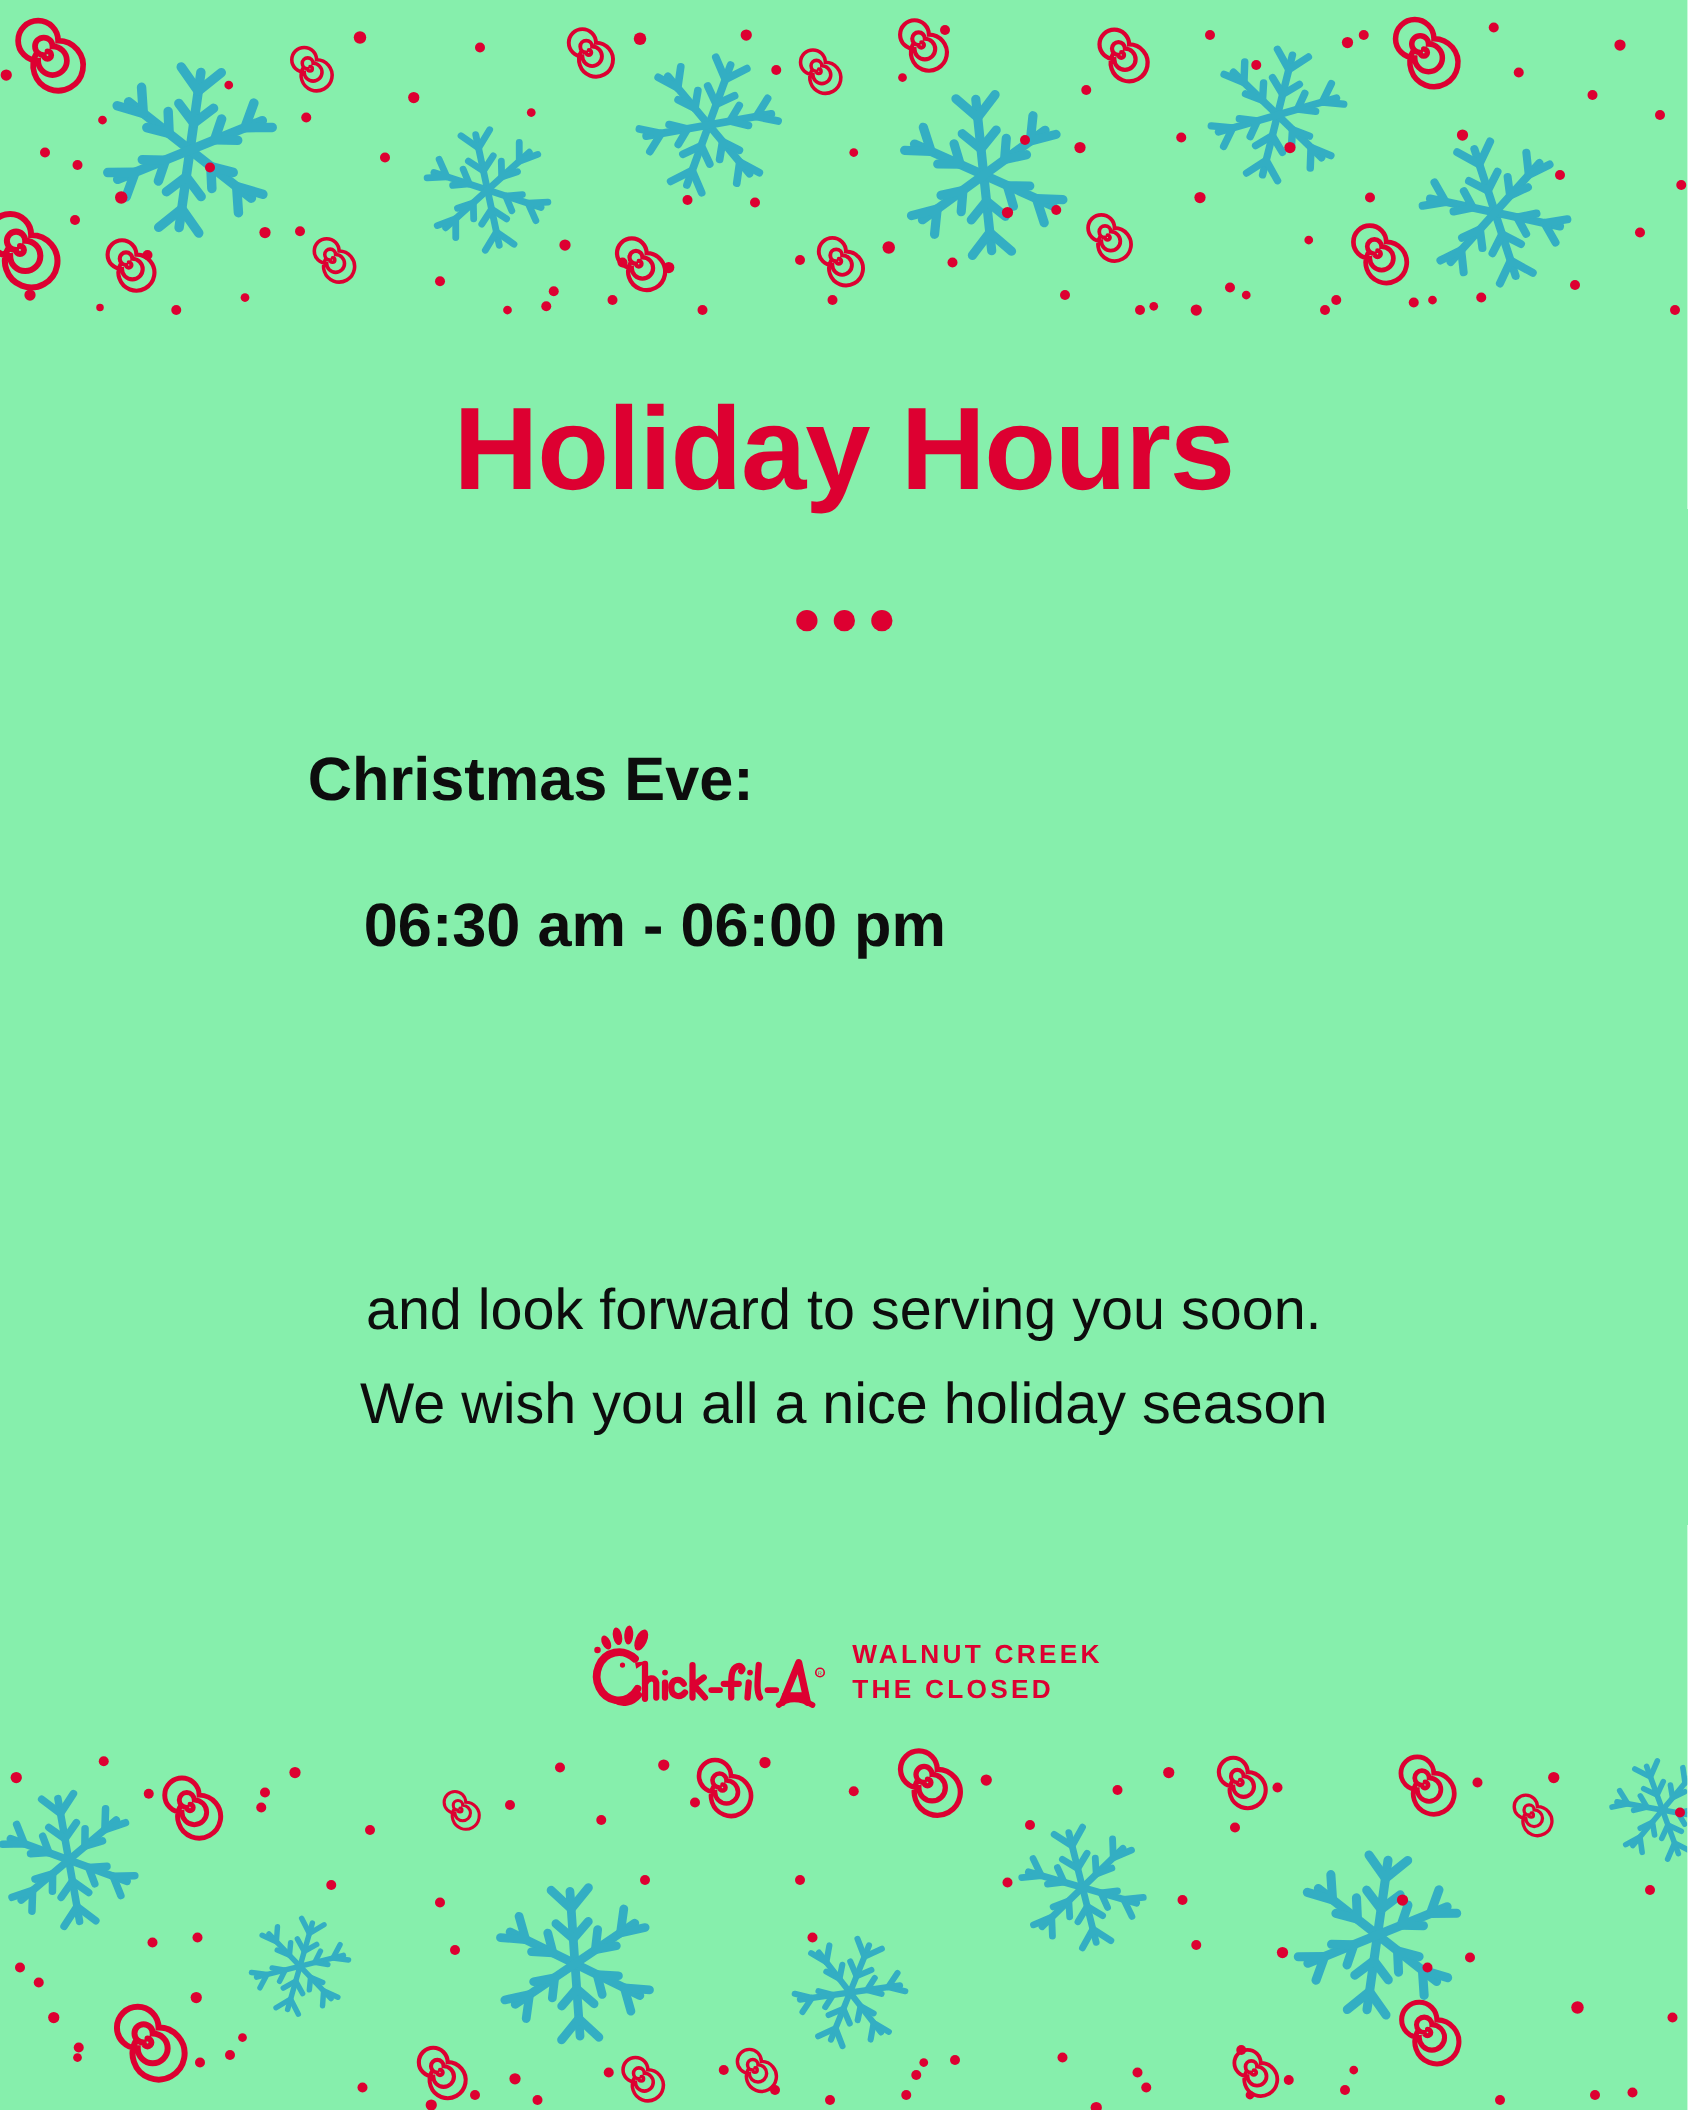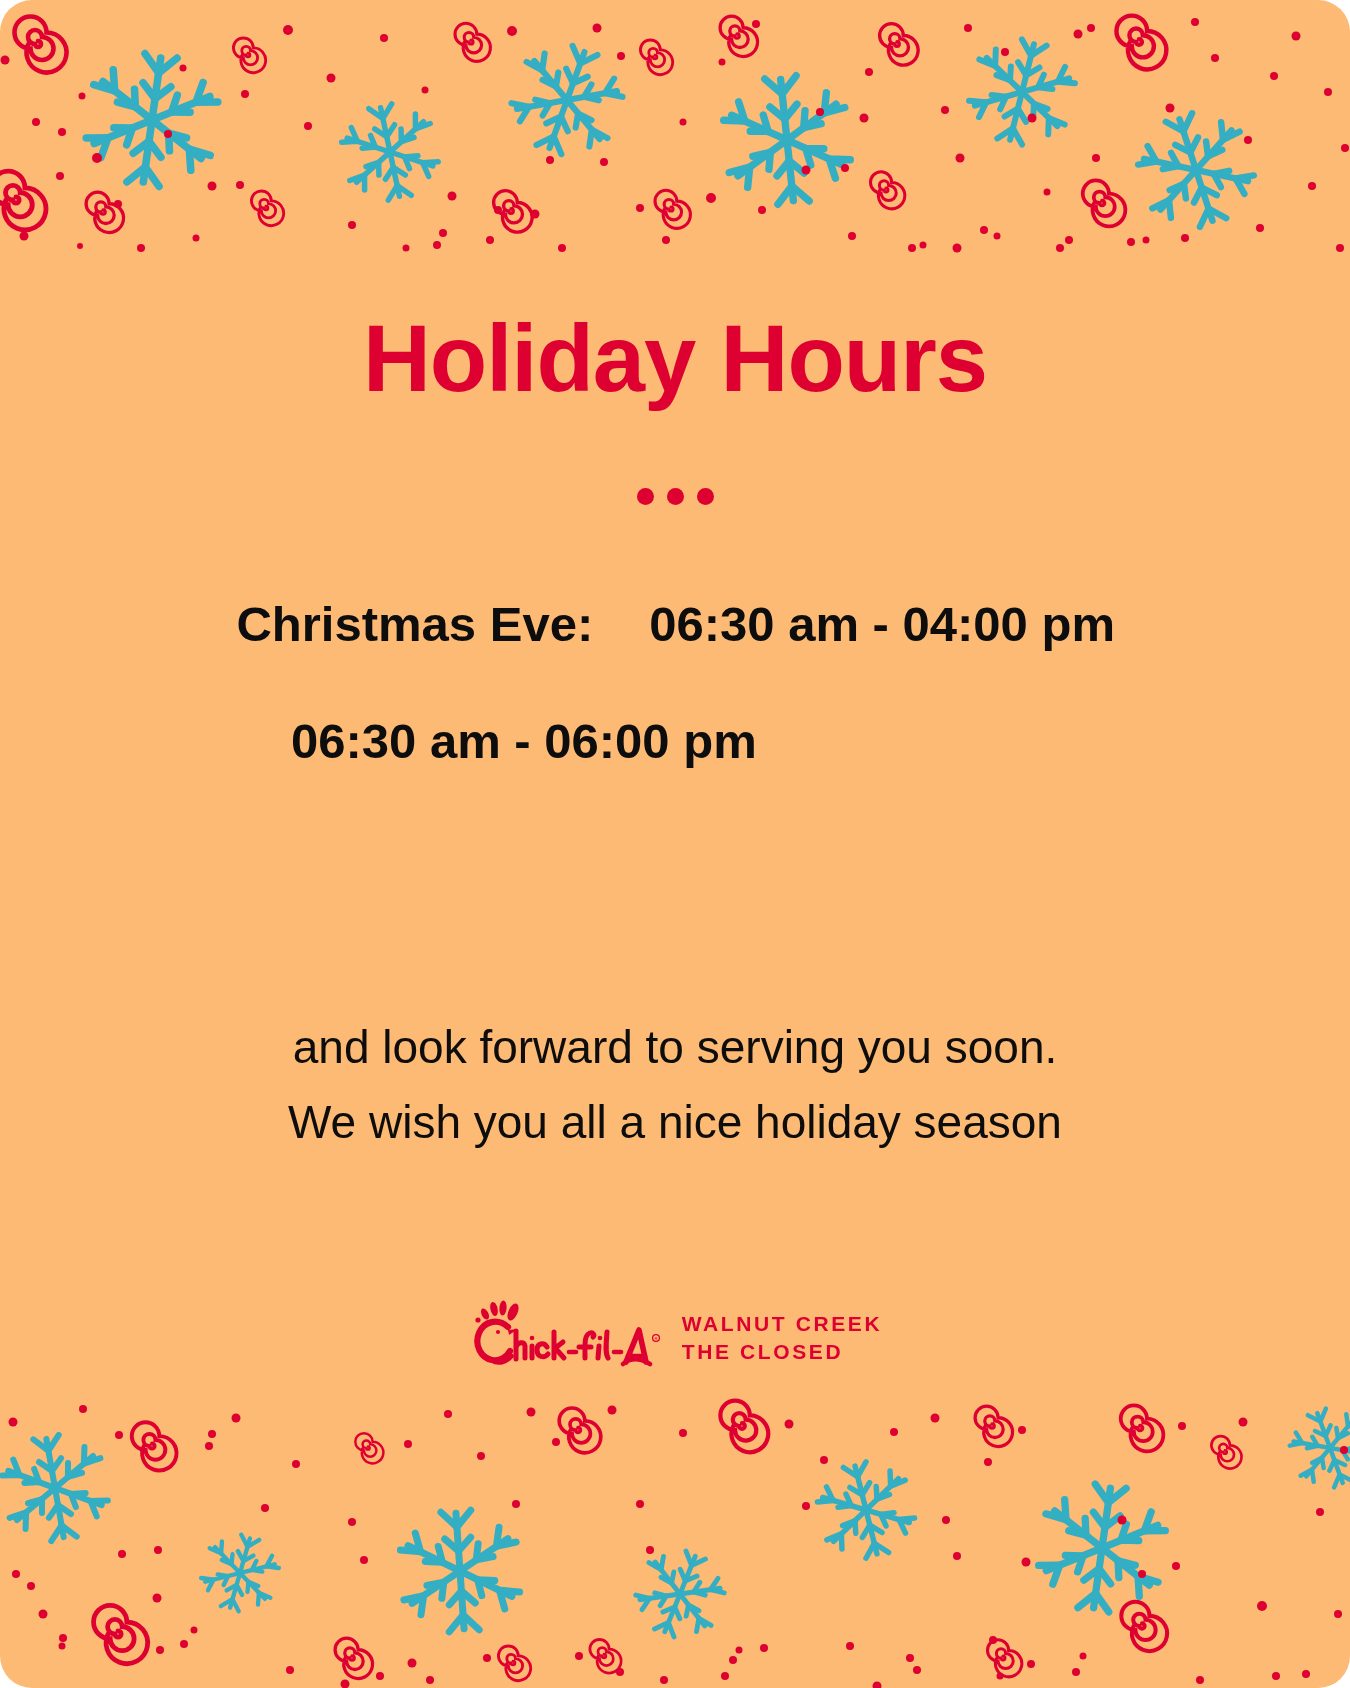--- a/index.html
+++ b/index.html
@@ -5,23 +5,22 @@
   * { margin:0; padding:0; box-sizing:border-box; }
   html, body {
     width:1350px; height:1688px;
     background:#ffffff;
     font-family:"Liberation Sans", sans-serif;
     overflow:hidden;
   }
   .poster {
     position:relative;
     width:1350px; height:1688px;
-    background:#fdba74;
+    background:#86efac;
     overflow:hidden;
-    border-radius:32px;
   }
 
   
   .border-band {
     position:absolute;
     left:0; width:1350px;
     pointer-events:none;
   }
   #top-border  { top:0;  height:265px; }
   #bottom-border { bottom:0; height:300px; }
@@ -302,21 +301,20 @@
 
   <div class="dots">
     <span class="dot"></span>
     <span class="dot"></span>
     <span class="dot"></span>
   </div>
 
   <div class="hours">
     <div class="hours-row">
       <span class="day">Christmas Eve:</span>
-      <span class="time">06:30 am - 04:00 pm</span>
     </div>
     <div class="hours-row">
     </div>
     <div class="hours-row">
       <span class="time">06:30 am - 06:00 pm</span>
     </div>
   </div>
 
   <div class="message">
     <span class="line">and look forward to serving you soon.</span>

